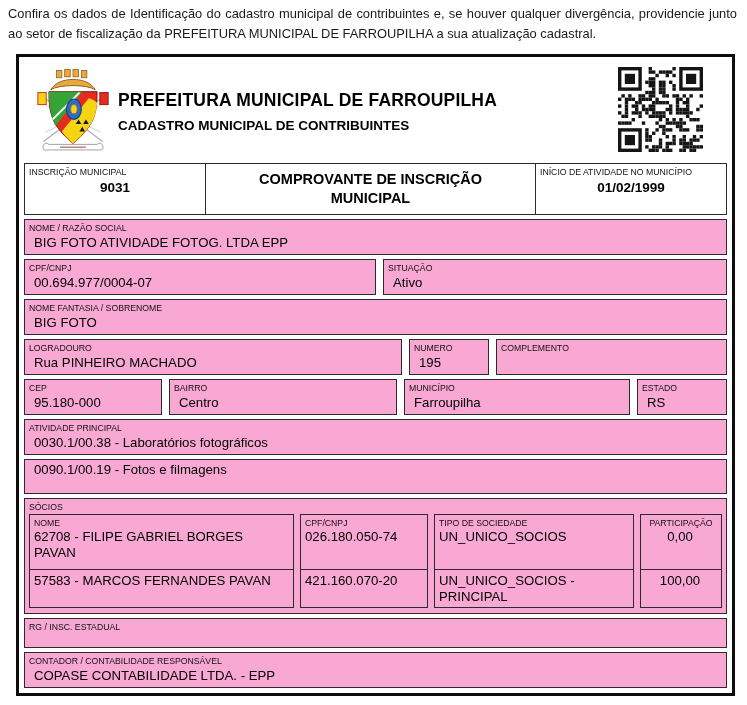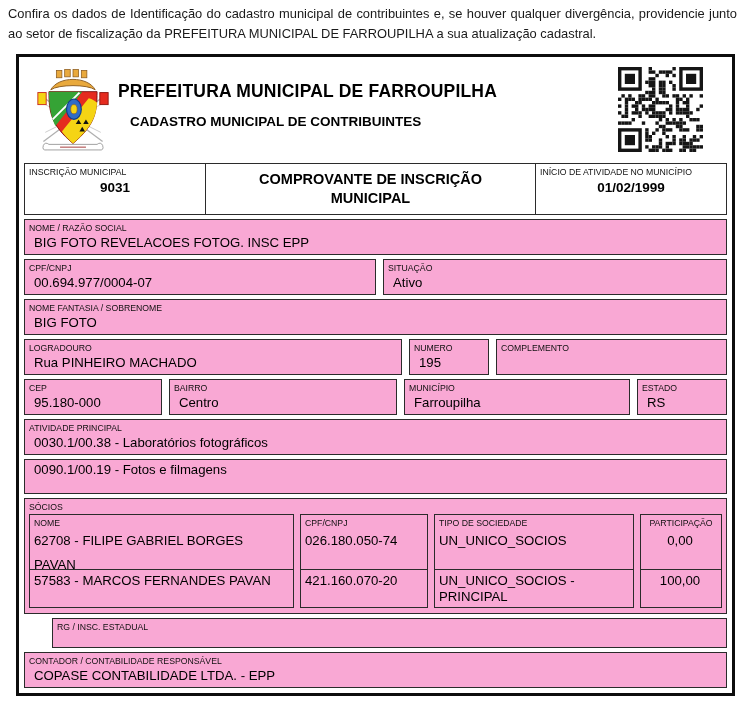--- a/index.html
+++ b/index.html
@@ -13,21 +13,21 @@
   }
   .doc{
     margin:10px 12px 0 16px;width:719px;box-sizing:border-box;
     border:3px solid #0d0d0d;padding:4px 5px 5px 5px;background:#fff;
   }
   
   .hdr{display:flex;align-items:center;height:100px;}
   .logo{width:74px;height:92px;margin:2px 8px 0 12px;flex:0 0 auto;}
   .titles{flex:1;min-width:0;}
   .titles .t1{font-size:17.5px;font-weight:bold;margin:0 0 7px 0;letter-spacing:.2px;}
-  .titles .t2{font-size:13.5px;font-weight:bold;margin:12px;}
+  .titles .t2{font-size:13.5px;font-weight:bold;margin:0;}
   .qrwrap{width:85px;height:85px;flex:0 0 auto;margin:6px 24px 0 0;align-self:flex-start;}
   
   .row1{display:flex;border:1px solid #2b2b2b;height:52px;box-sizing:border-box;margin-top:2px;}
   .r1c{display:flex;flex-direction:column;box-sizing:border-box;}
   .r1c1{width:181px;border-right:1px solid #2b2b2b;}
   .r1c2{flex:1;border-right:1px solid #2b2b2b;justify-content:center;}
   .r1c3{width:190px;}
   .doc-title{font-size:14.5px;font-weight:bold;text-align:center;line-height:19px;padding:0 38px;}
   .r1val{font-size:13.5px;font-weight:bold;text-align:center;padding-top:3px;}
   
@@ -37,24 +37,24 @@
   .frow{display:flex;gap:7px;margin-top:4px;}
   .frow .fb{margin-top:0;}
   .h33{min-height:33px;} .h35{min-height:35px;}
   .w-cpf{flex:0 0 352px;} .w-sit{flex:1;}
   .w-logr{flex:0 0 378px;} .w-num{flex:0 0 80px;} .w-comp{flex:1;}
   .w-cep{flex:0 0 138px;} .w-bai{flex:0 0 228px;} .w-mun{flex:1;} .w-est{flex:0 0 90px;}
   
   .socios-grid{display:flex;gap:6px;margin:2px 4px 5px 4px;justify-content:flex-end;}
   .scol{border:1px solid #2b2b2b;display:flex;flex-direction:column;box-sizing:border-box;}
   .sc-nome{flex:0 0 265px;} .sc-cpf{flex:0 0 128px;} .sc-tipo{flex:0 0 200px;} .sc-part{flex:1;}
-  .srow1{height:38px;font-size:13.2px;line-height:24px;padding:1px 6px 2px 4px;}
+  .srow1{height:38px;font-size:13.2px;line-height:16px;padding:1px 6px 2px 4px;}
   .srow2{border-top:1px solid #2b2b2b;min-height:32px;font-size:13.2px;line-height:16px;padding:3px 6px 2px 4px;}
   .scenter{text-align:center;}
-  .h-rg{min-height:30px;margin-left:28px;}
+  .h-rg{min-height:30px;}
 </style>
 </head>
 <body>
 
 <div class="intro">Confira os dados de Identificação do cadastro municipal de contribuintes e, se houver qualquer divergência, providencie junto ao setor de fiscalização da PREFEITURA MUNICIPAL DE FARROUPILHA a sua atualização cadastral.</div>
 
 <div class="doc">
 
   <div class="hdr">
     <span class="logo">
@@ -323,21 +323,21 @@
       <span class="doc-title">COMPROVANTE DE INSCRIÇÃO MUNICIPAL</span>
     </div>
     <div class="r1c r1c3">
       <span class="lbl">INÍCIO DE ATIVIDADE NO MUNICÍPIO</span>
       <span class="r1val">01/02/1999</span>
     </div>
   </div>
 
   <div class="fb h33">
     <span class="lbl">NOME / RAZÃO SOCIAL</span>
-    <span class="val">BIG FOTO REVELACOES FOTOG. INSC EPP</span>
+    <span class="val">BIG FOTO ATIVIDADE FOTOG. LTDA EPP</span>
   </div>
 
   <div class="frow">
     <div class="fb h33 w-cpf">
       <span class="lbl">CPF/CNPJ</span>
       <span class="val">00.694.977/0004-07</span>
     </div>
     <div class="fb h33 w-sit">
       <span class="lbl">SITUAÇÃO</span>
       <span class="val">Ativo</span>

